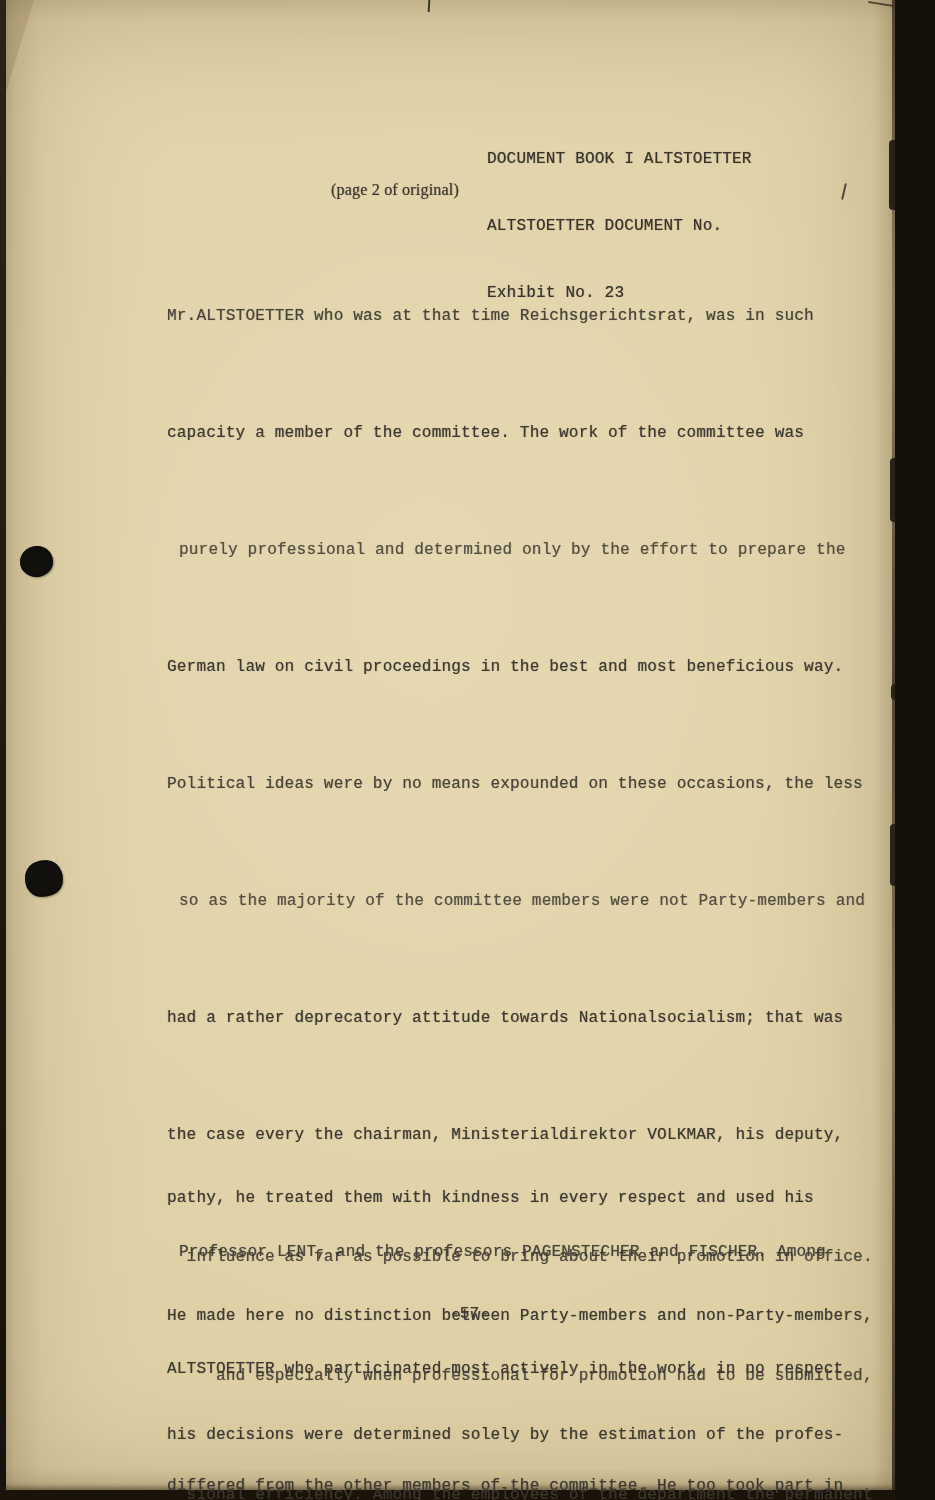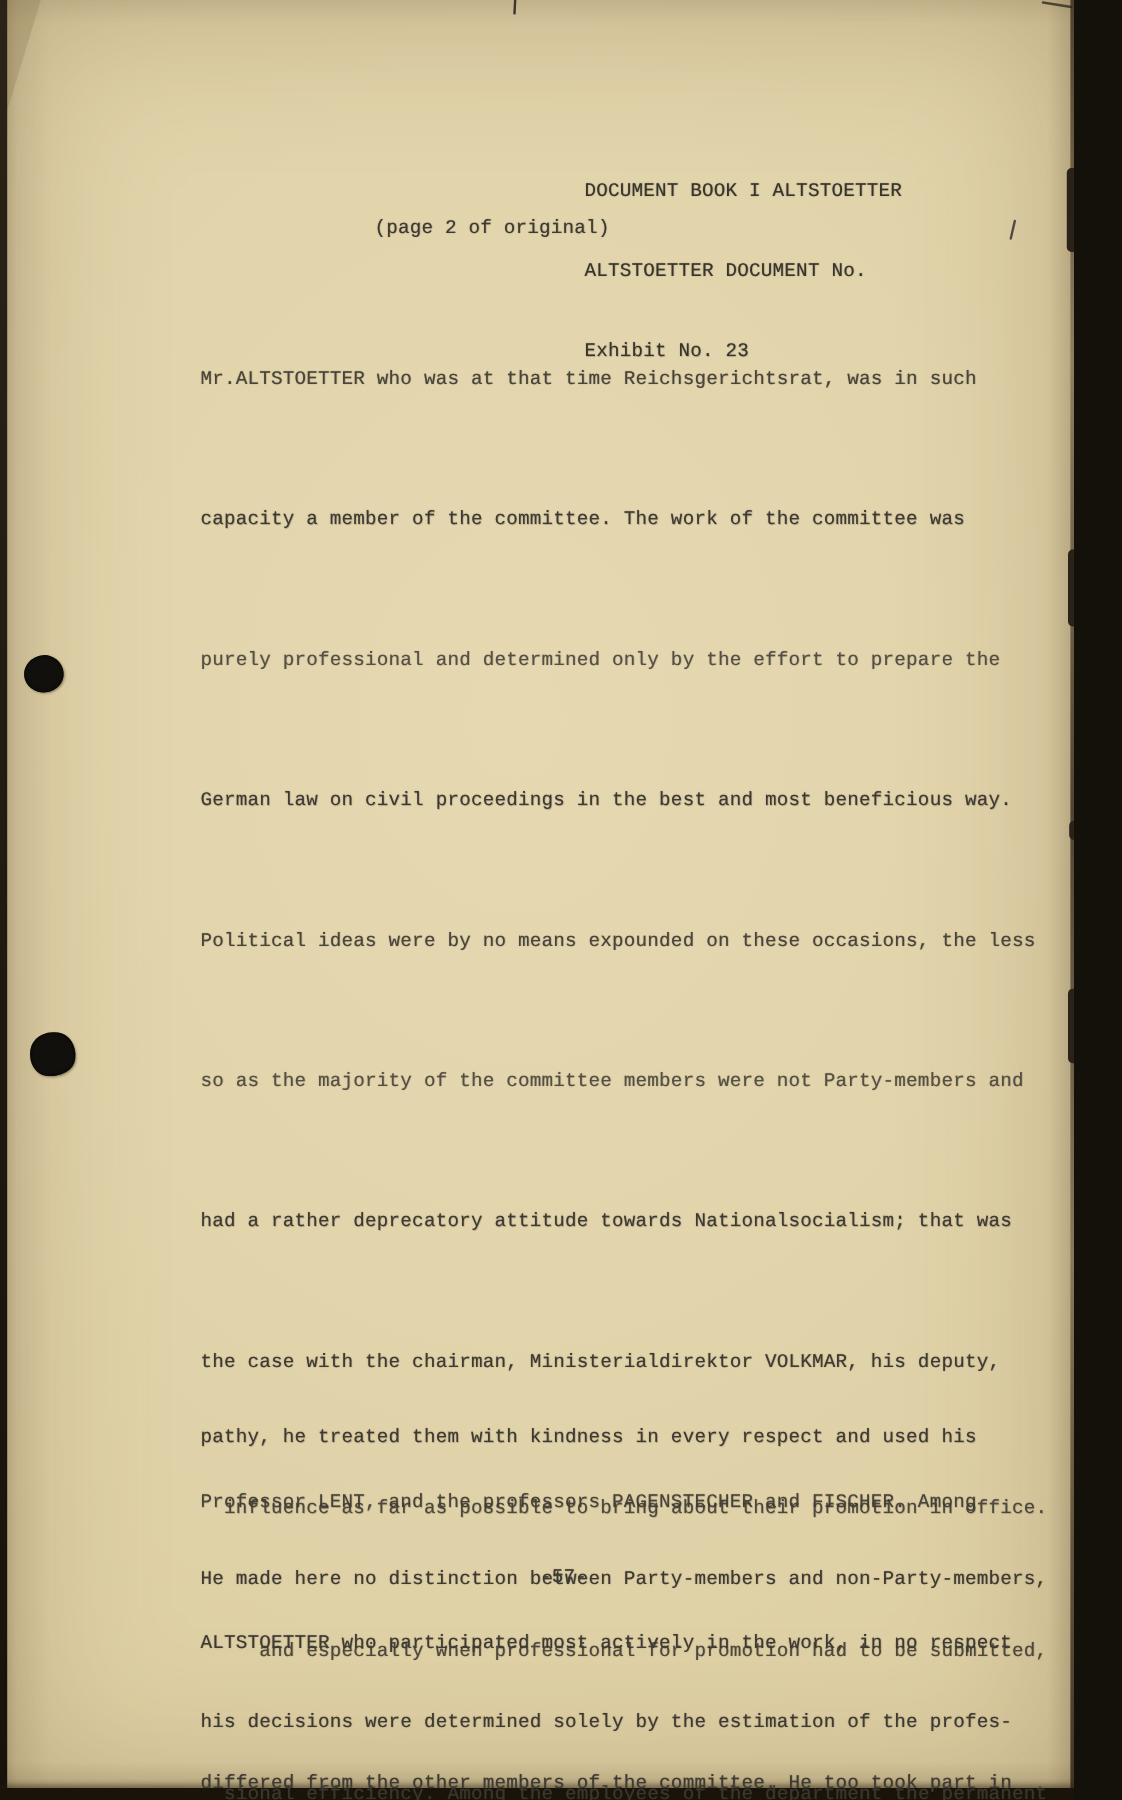--- a/index.html
+++ b/index.html
@@ -23,26 +23,26 @@
     color:var(--ink);
   }
   .typed{
     position:absolute;
     font-size:16px;
     white-space:pre;
     text-shadow:0 0 1px rgba(67,63,55,0.55), 0.6px 0.4px 0 rgba(67,63,55,0.22);
     letter-spacing:0.2px;
   }
   .header-block{left:487px;top:103px;line-height:22.4px;color:#38342c;}
-  .subtitle{left:312px;top:181px;}
+  .subtitle{left:331px;top:181px;font-family:Liberation Serif, serif;}
   .body-double{left:167px;top:219px;line-height:39px;}
   .body-single{left:167px;top:1149px;line-height:19.8px;}
   .page-number{left:450px;top:1305px;}
   
-  .body-double div:nth-child(3n){opacity:.86;}
+  .body-double div:nth-child(3n){opacity:.86;margin-left:12px;}
   .body-double div:nth-child(4n+1){opacity:.93;}
   .body-single div:nth-child(2n){opacity:.9;text-align:right;}
 
   
   .edge-left{position:absolute;left:0;top:0;width:6px;height:100%;
     background:linear-gradient(180deg,#2b2318,#1f1910 55%,#17120b);}
   .edge-bottom{position:absolute;left:0;bottom:0;width:100%;height:10px;background:#191309;
     box-shadow:0 -3px 4px rgba(40,30,15,0.45);}
   .edge-right{position:absolute;right:0;top:0;width:3px;height:100%;
     background:linear-gradient(180deg, rgba(46,35,22,.75), rgba(46,35,22,.30) 20%, rgba(46,35,22,.75) 45%, rgba(46,35,22,.35) 70%, rgba(46,35,22,.85));}
@@ -99,21 +99,21 @@
   <div class="typed subtitle">(page 2 of original)</div>
 
   <div class="typed body-double">
     <div>Mr.ALTSTOETTER who was at that time Reichsgerichtsrat, was in such</div>
     <div>capacity a member of the committee. The work of the committee was</div>
     <div>purely professional and determined only by the effort to prepare the</div>
     <div>German law on civil proceedings in the best and most beneficious way.</div>
     <div>Political ideas were by no means expounded on these occasions, the less</div>
     <div>so as the majority of the committee members were not Party-members and</div>
     <div>had a rather deprecatory attitude towards Nationalsocialism; that was</div>
-    <div>the case with the chairman, Ministerialdirektor VOLKMAR, his deputy,</div>
+    <div>the case every the chairman, Ministerialdirektor VOLKMAR, his deputy,</div>
     <div>Professor LENT, and the professors PAGENSTECHER and FISCHER. Among</div>
     <div>ALTSTOETTER who participated most actively in the work, in no respect</div>
     <div>differed from the other members of the committee. He too took part in</div>
     
     
     
     
     
     
     

